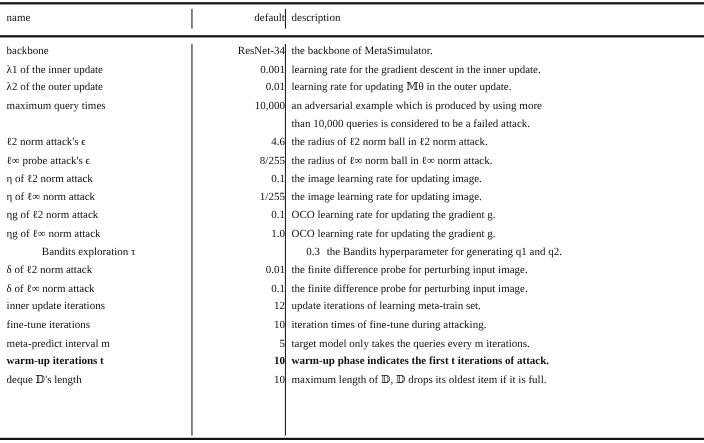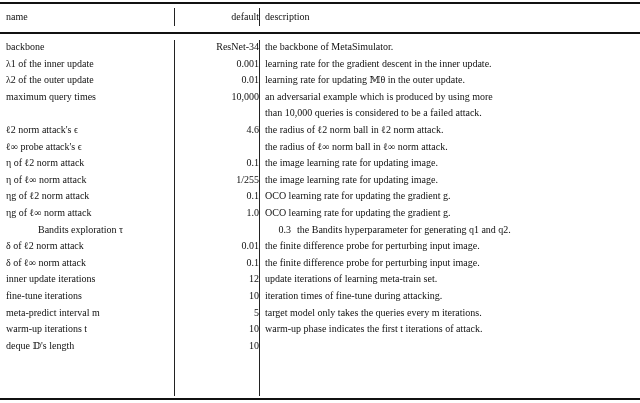--- a/index.html
+++ b/index.html
@@ -58,20 +58,21 @@
       <div class="row" style="top: 105.4px;">
         <span class="c3">than 10,000 queries is considered to be a failed attack.</span>
       </div>
       <div class="row" style="top: 122px;">
         <span class="c1">ℓ2 norm attack's ϵ</span>
         <span class="c2">4.6</span>
         <span class="c3">the radius of ℓ2 norm ball in ℓ2 norm attack.</span>
       </div>
       <div class="row" style="top: 138.6px;">
         <span class="c1">ℓ∞ probe attack's ϵ</span>
+        <span class="c2">8/255</span>
         <span class="c3">the radius of ℓ∞ norm ball in ℓ∞ norm attack.</span>
       </div>
       <div class="row" style="top: 155.2px;">
         <span class="c1">η of ℓ2 norm attack</span>
         <span class="c2">0.1</span>
         <span class="c3">the image learning rate for updating image.</span>
       </div>
       <div class="row" style="top: 171.8px;">
         <span class="c1">η of ℓ∞ norm attack</span>
         <span class="c2">1/255</span>
@@ -110,23 +111,24 @@
       <div class="row" style="top: 288px;">
         <span class="c1">fine-tune iterations</span>
         <span class="c2">10</span>
         <span class="c3">iteration times of fine-tune during attacking.</span>
       </div>
       <div class="row" style="top: 304.6px;">
         <span class="c1">meta-predict interval m</span>
         <span class="c2">5</span>
         <span class="c3">target model only takes the queries every m iterations.</span>
       </div>
-      <div class="row" style="top: 321.2px;">
+      <div class="row" style="top: 321.2px; font-weight: bold;">
         <span class="c1">warm-up iterations t</span>
         <span class="c2">10</span>
         <span class="c3">warm-up phase indicates the first t iterations of attack.</span>
       </div>
       <div class="row" style="top: 337.8px;">
         <span class="c1">deque 𝔻's length</span>
         <span class="c2">10</span>
+        <span class="c3">maximum length of 𝔻, 𝔻 drops its oldest item if it is full.</span>
       </div>
     </div>
 </div>
 
 </body></html>

